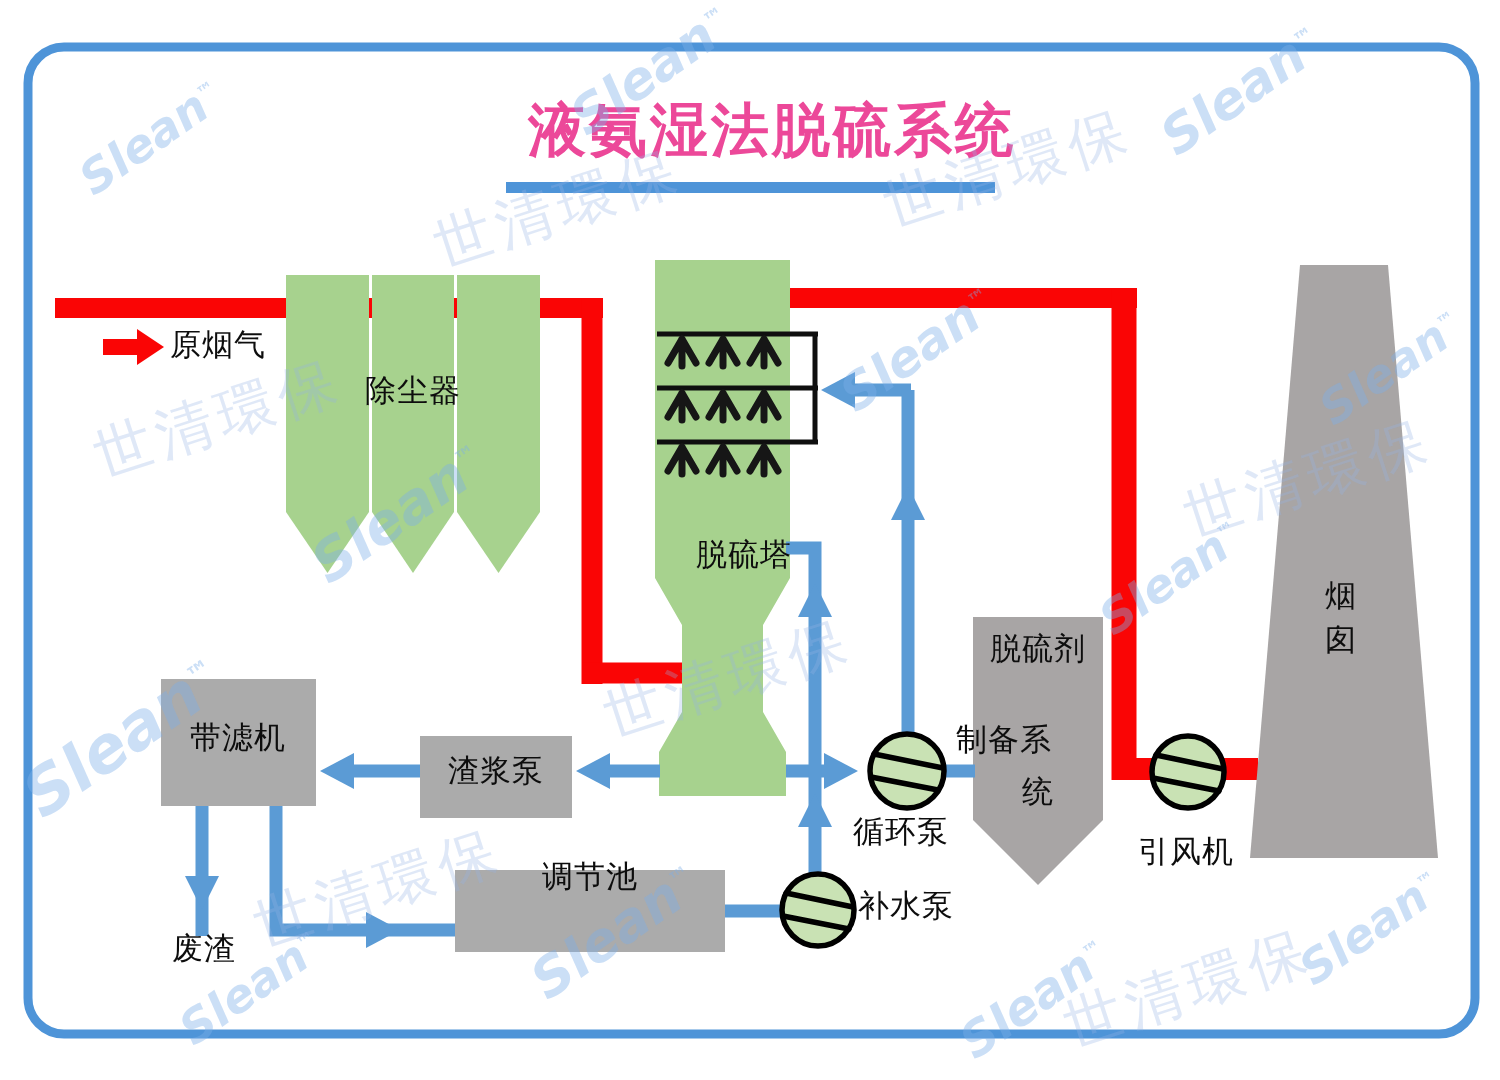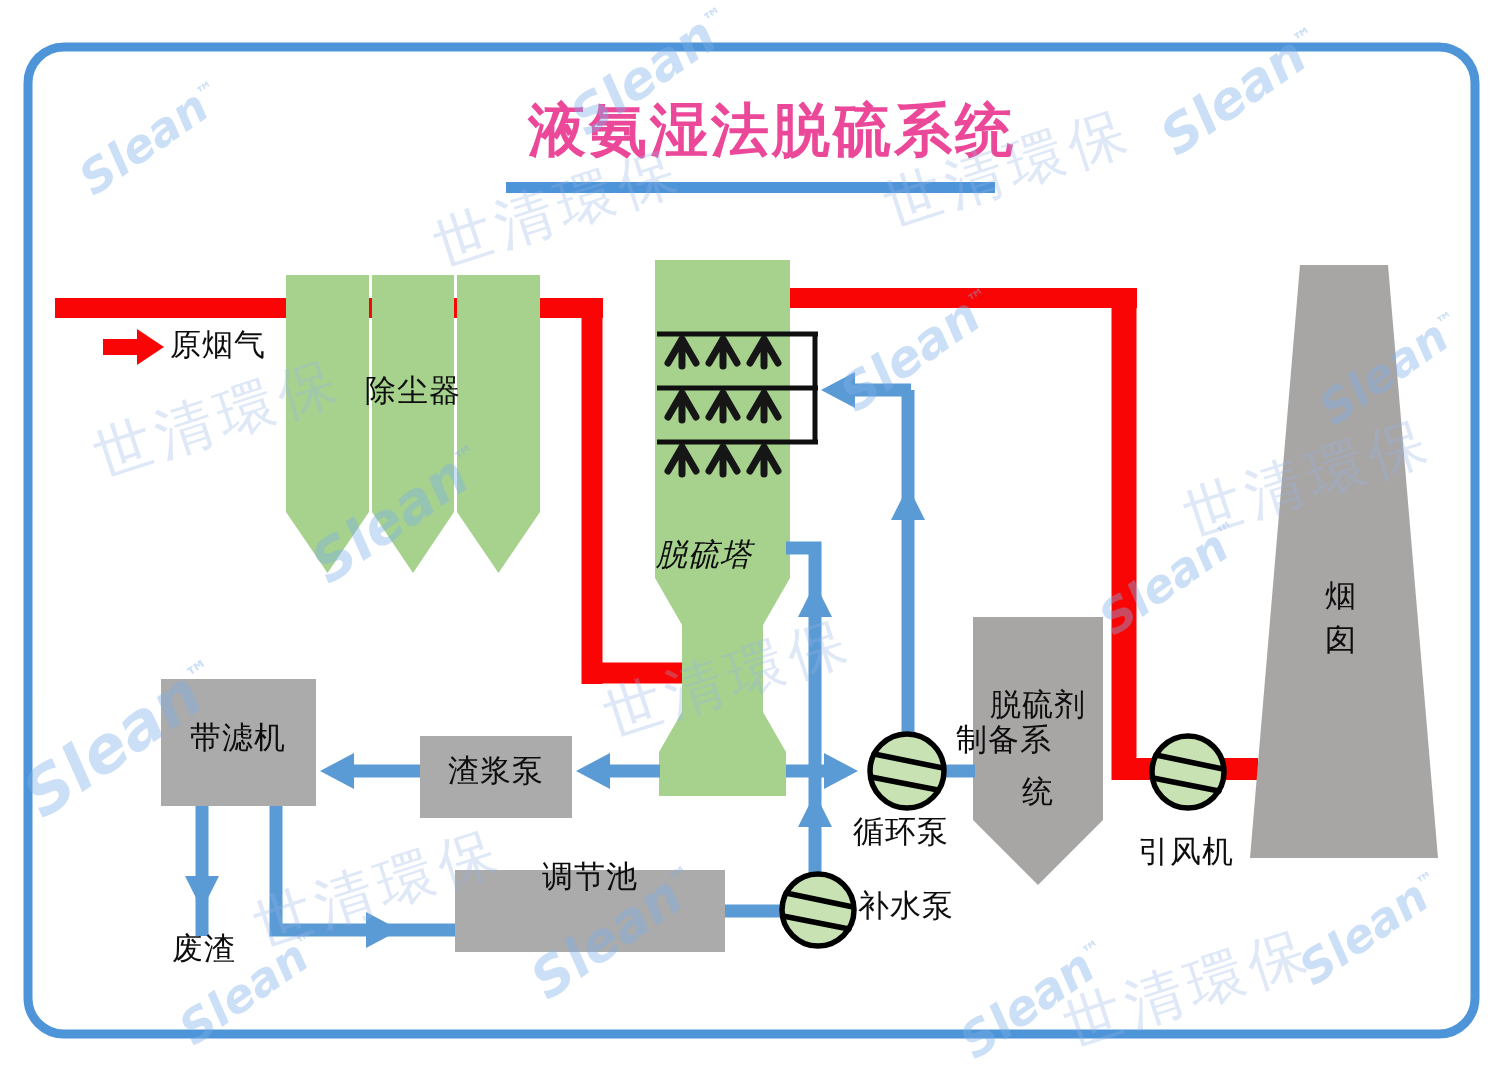--- a/index.html
+++ b/index.html
@@ -136,28 +136,28 @@
       <line class="chord" x1="1153" y1="778" x2="1219" y2="791"></line>
     </g>
   </svg>
 
   <div class="title">液氨湿法脱硫系统</div>
   <div class="title-bar"></div>
 
   <div class="labels">
     <div class="lbl left" style="left:170px;top:328px;">原烟气</div>
     <div class="lbl" style="left:413px;top:374px;">除尘器</div>
-    <div class="lbl" style="left:704px;top:538px;font-style:italic;">脱硫塔</div>
+    <div class="lbl" style="left:744px;top:538px;">脱硫塔</div>
     <div class="lbl" style="left:238px;top:721px;">带滤机</div>
     <div class="lbl" style="left:496px;top:754px;text-align:right;">渣浆泵</div>
     <div class="lbl" style="left:204px;top:932px;">废渣</div>
     <div class="lbl" style="left:590px;top:860px;">调节池</div>
     <div class="lbl left" style="left:858px;top:889px;">补水泵</div>
     <div class="lbl left" style="left:853px;top:815px;">循环泵</div>
-    <div class="lbl" style="left:1038px;top:688px;">脱硫剂</div>
+    <div class="lbl" style="left:1038px;top:632px;">脱硫剂</div>
     <div class="lbl" style="left:1004px;top:723px;">制备系</div>
     <div class="lbl" style="left:1038px;top:775px;">统</div>
     <div class="lbl left" style="left:1138px;top:815px;margin-top:20px;">引风机</div>
     <div class="lbl" style="left:1341px;top:579px;">烟</div>
     <div class="lbl" style="left:1341px;top:623px;">囱</div>
   </div>
 
   <div class="wms">
     <span class="wm" style="left:70px;top:110px;font-size:46px;"><i>Slean</i><u>™</u></span>
     <span class="wm" style="left:560px;top:40px;font-size:52px;"><i>Slean</i><u>™</u></span>

